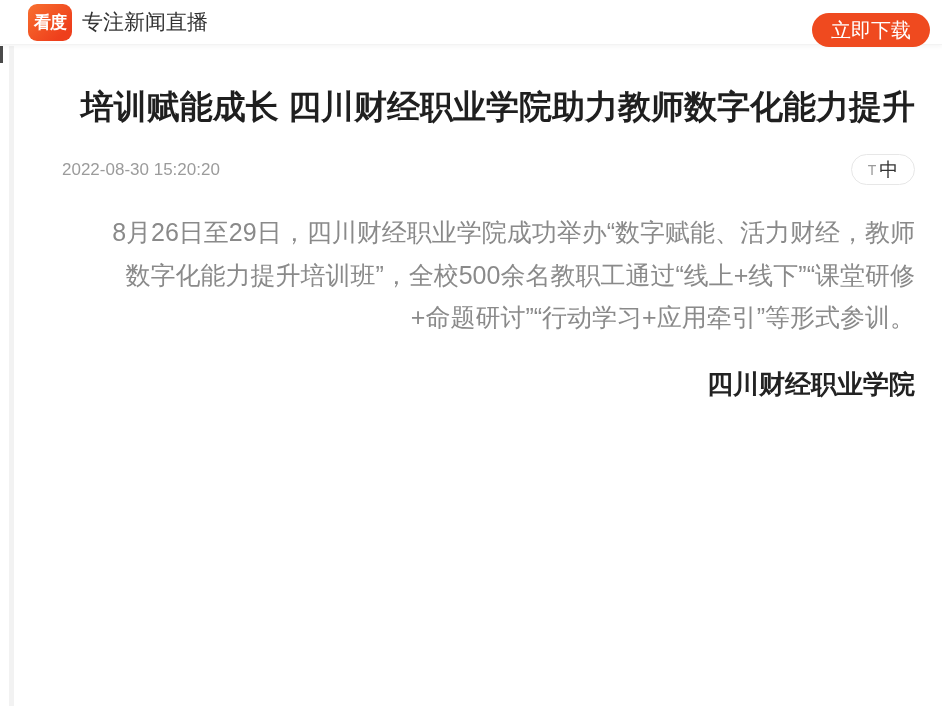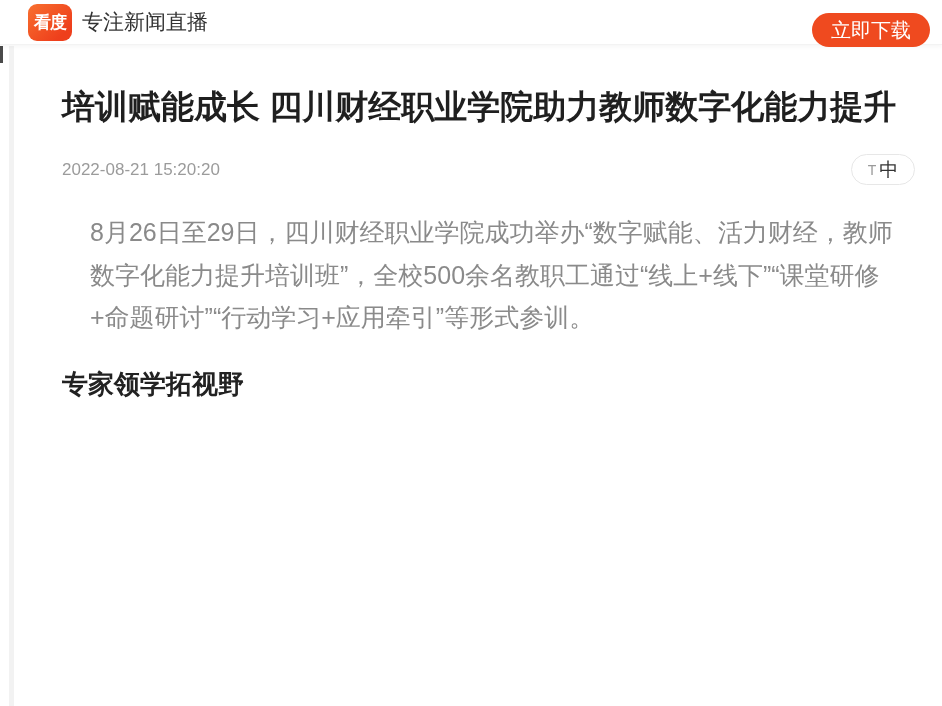--- a/index.html
+++ b/index.html
@@ -1,15 +1,15 @@
 <!DOCTYPE html>
 <html><head>
 <meta charset="utf-8">
 <style>
-  * { box-sizing: border-box; margin: 0; padding: 0; }
+  * { box-sizing: border-box; margin: 0; padding: 0; text-align: right; }
   html, body {
     width: 942px; height: 706px;
     background: #ffffff;
     overflow: hidden;
     font-family: "Liberation Sans", "DejaVu Sans", sans-serif;
   }
   
   .app-header {
     position: relative;
     height: 45px;
@@ -124,24 +124,24 @@
   <button class="download-btn">立即下载</button>
 </header>
 
 <div class="scroll-tick"></div>
 <div class="gutter-strip"></div>
 
 <main class="article">
   <h1 class="title">培训赋能成长 四川财经职业学院助力教师数字化能力提升</h1>
 
   <div class="meta-row">
-    <span class="meta-time">2022-08-21 15:20:20</span>
+    <span class="meta-time">2022-08-30 15:20:20</span>
     <div class="font-toggle">
       <span class="t-small">T</span>
       <span class="t-big">中</span>
     </div>
   </div>
 
   <p class="summary">8月26日至29日，四川财经职业学院成功举办“数字赋能、活力财经，教师数字化能力提升培训班”，全校500余名教职工通过“线上+线下”“课堂研修+命题研讨”“行动学习+应用牵引”等形式参训。</p>
 
 
-  <h2 class="section-heading">专家领学拓视野</h2>
+  <h2 class="section-heading">四川财经职业学院</h2>
 </main>
 
 </body></html>

